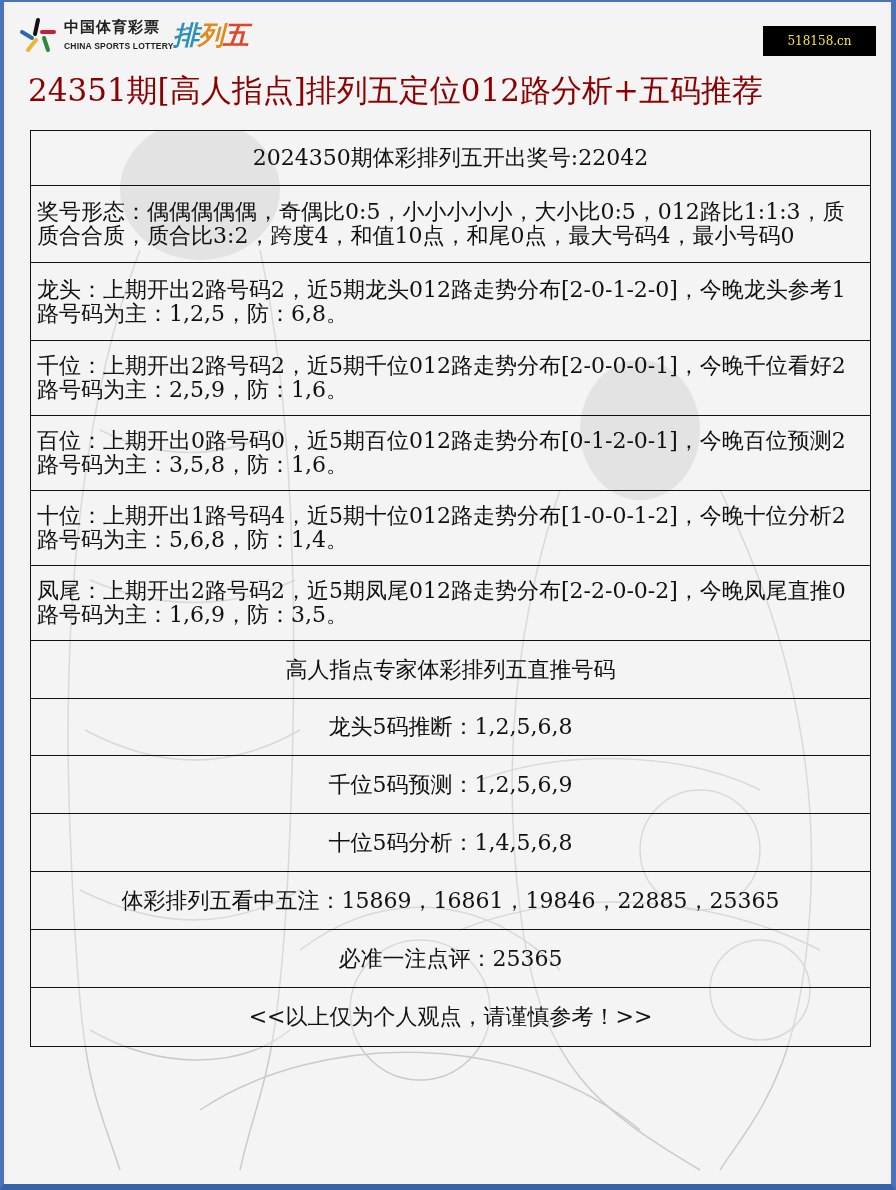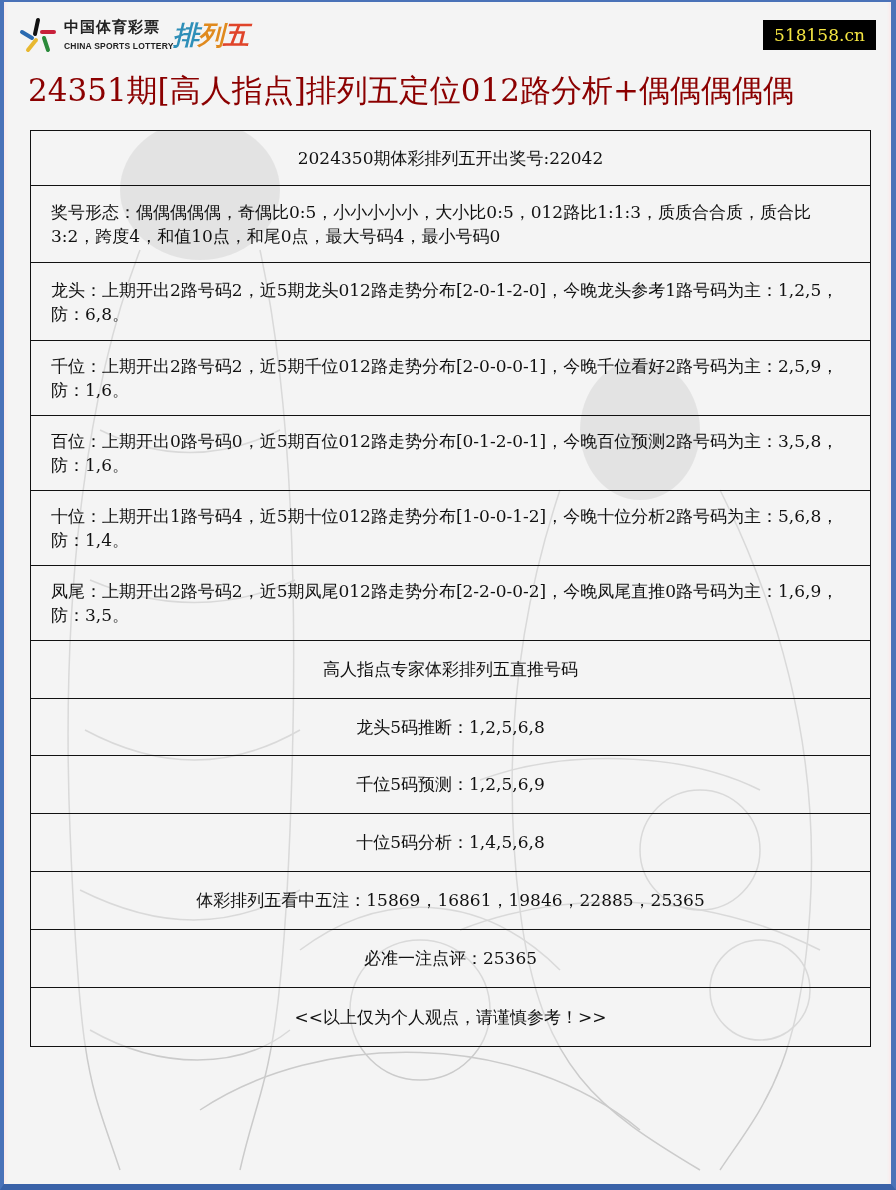--- a/index.html
+++ b/index.html
@@ -43,38 +43,38 @@
   .logo-pl5 {
     position: absolute; left: 155px; top: 2px;
     font-family: "DejaVu Sans", "Liberation Sans", sans-serif;
     font-size: 26px; font-weight: bold; font-style: italic;
     letter-spacing: -1px;
   }
   .logo-pl5 .c1 { color: #2e8fb8; }
   .logo-pl5 .c2 { color: #e08a1e; }
   .logo-pl5 .c3 { color: #e0442a; }
   .site-badge {
-    position: absolute; left: 763px; top: 20px; width: 113px; height: 30px;
+    position: absolute; left: 763px; top: 26px; width: 113px; height: 30px;
     background: #000; color: #f5e642;
     font-family: "DejaVu Serif", "Liberation Serif", serif;
-    font-size: 17px; line-height: 30px; text-align: center;
+    font-size: 12px; line-height: 30px; text-align: center;
   }
   .title {
     position: absolute; left: 28px; top: 66px; width: 850px;
     font-size: 31px; color: #8b0000; line-height: 48px;
     white-space: nowrap; z-index: 2;
   }
   table.main {
     position: absolute; left: 30px; top: 130px; width: 841px;
     border-collapse: collapse; z-index: 2;
   }
   table.main td {
     border: 1.5px solid #111;
-    padding: 0 20px;
-    font-size: 17px; color: #111;
+    padding: 0 6px;
+    font-size: 22px; color: #111;
     background: rgba(244,244,244,0.35);
   }
   td.center { text-align: center; }
   td.left { text-align: left; line-height: 24px; vertical-align: middle; }
 </style>
 </head>
 <body>
 
 <div class="frame"></div>
 <div class="inner-glow"></div>
@@ -111,21 +111,21 @@
       <line x1="18" y1="24" x2="10" y2="34" stroke="#e8b830" stroke-width="4" stroke-linecap="round"></line>
       <line x1="4" y1="16" x2="14" y2="22" stroke="#2a6ab0" stroke-width="4" stroke-linecap="round"></line>
     </svg>
     <span class="logo-cn">中国体育彩票</span>
     <span class="logo-en">CHINA SPORTS LOTTERY</span>
     <span class="logo-pl5"><span class="c1">排</span><span class="c2">列</span><span class="c3">五</span></span>
   </div>
   <div class="site-badge">518158.cn</div>
 </div>
 
-<h1 class="title" style="margin:0;font-weight:normal;">24351期[高人指点]排列五定位012路分析+偶偶偶偶偶</h1>
+<h1 class="title" style="margin:0;font-weight:normal;">24351期[高人指点]排列五定位012路分析+五码推荐</h1>
 
 <table class="main">
   <tbody>
     <tr style="height:55px">
         <td class="center">2024350期体彩排列五开出奖号:22042</td>
       </tr>
     <tr style="height:77px">
         <td class="left">奖号形态：偶偶偶偶偶，奇偶比0:5，小小小小小，大小比0:5，012路比1:1:3，质质合合质，质合比3:2，跨度4，和值10点，和尾0点，最大号码4，最小号码0</td>
       </tr>
     <tr style="height:78px">

